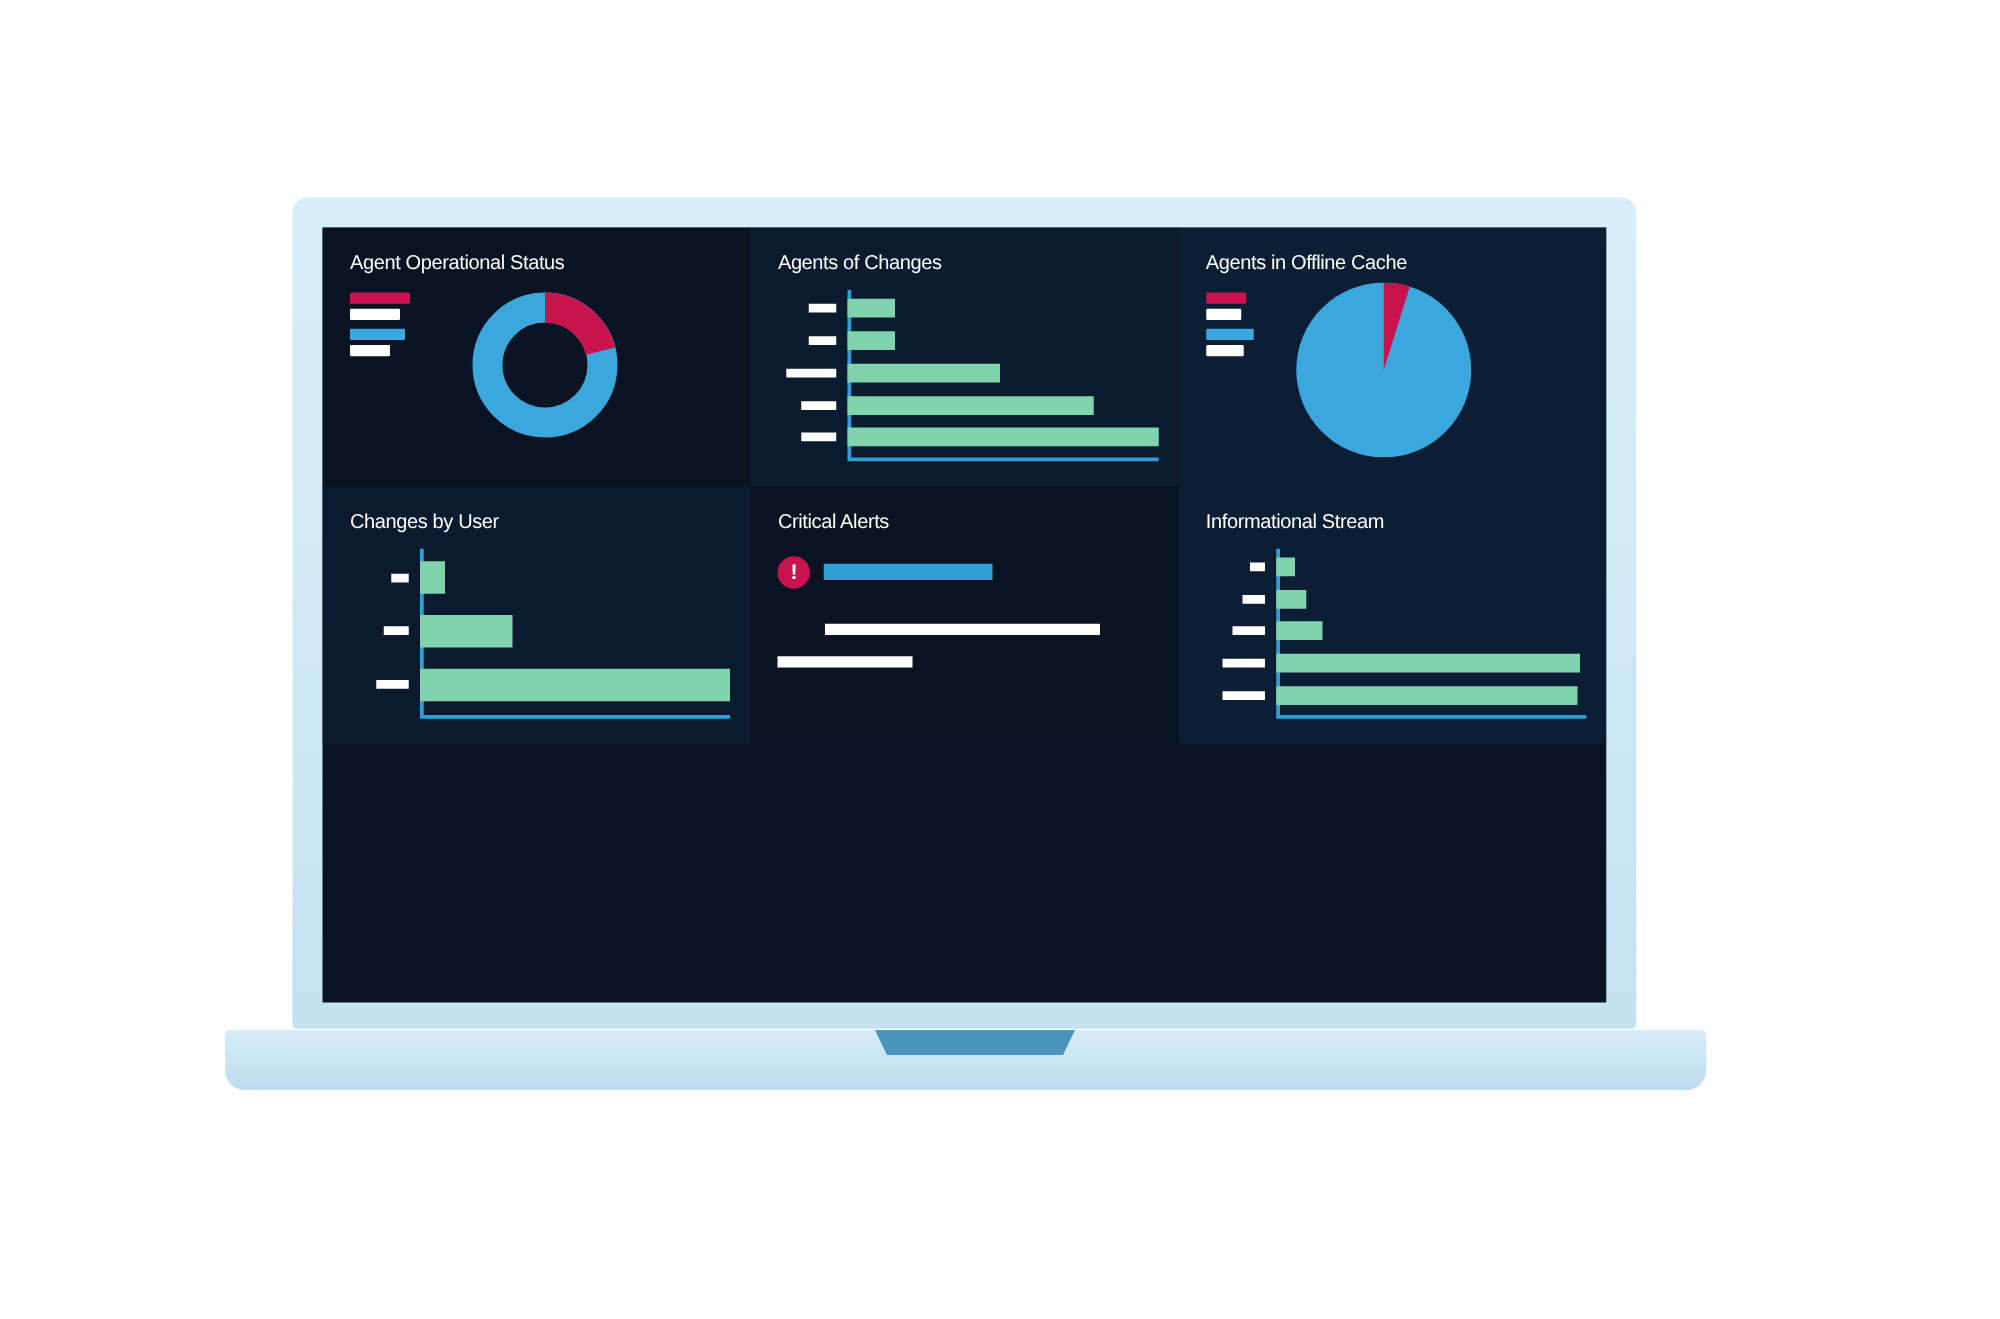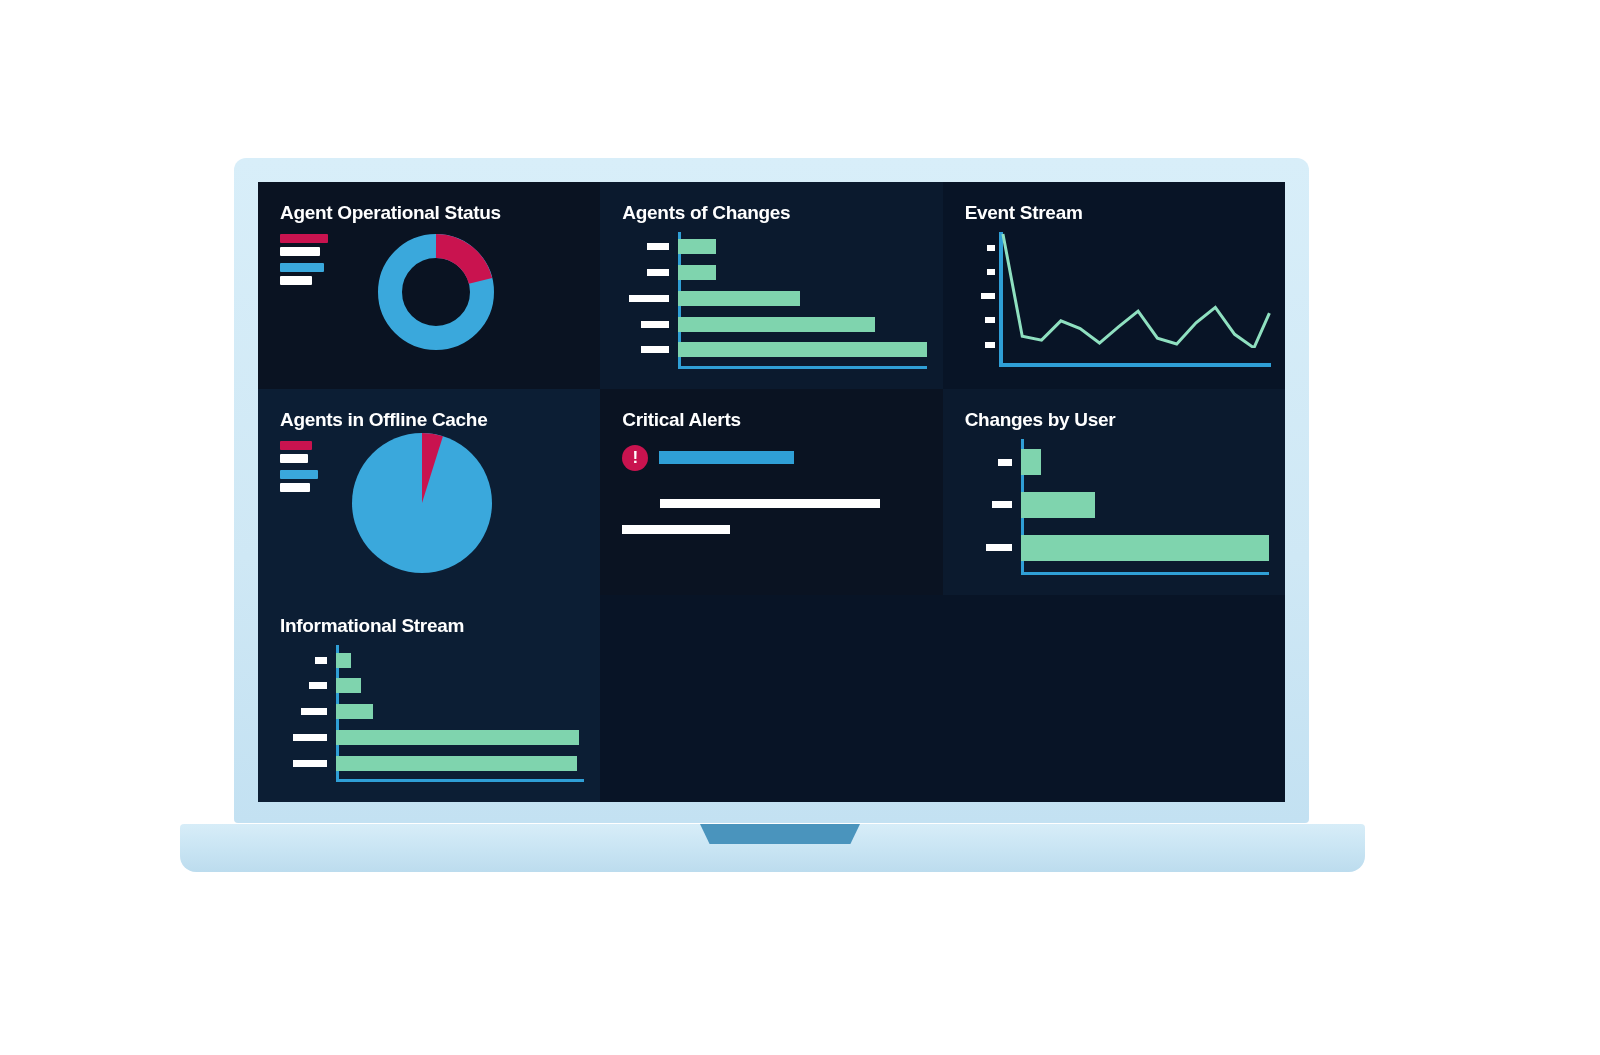--- a/index.html
+++ b/index.html
@@ -67,22 +67,22 @@
     box-sizing: border-box;
     overflow: hidden;
   }
   .panel.bg-a { background: #0a1322; }
   .panel.bg-b { background: #0b1a2e; }
   .panel.bg-c { background: #081426; }
   .panel.bg-d { background: #0c1e34; }
 
   .panel-title {
     color: #ffffff;
-    font-size: 19px;
-    font-weight: bold;
+    font-size: 16px;
+    font-weight: normal;
     letter-spacing: -0.3px;
     margin: 0 0 10px 0;
     white-space: nowrap;
   }
 
   
   .legend {
     position: absolute;
     left: 22px;
     top: 52px;
@@ -300,37 +300,20 @@
                 <div class="hbar-label" style="width:28px"></div>
               </div>
             <div class="hbar-track">
                 <div class="hbar-fill" style="width:100%"></div>
               </div>
           </div>
         </div>
       </div>
     </div>
 
-    <div class="panel bg-c">
-      <div class="panel-title">Event Stream</div>
-      <div class="line-chart">
-        <div class="line-ticks">
-          <div class="line-tick" style="width:8px"></div>
-          <div class="line-tick" style="width:8px"></div>
-          <div class="line-tick" style="width:14px"></div>
-          <div class="line-tick" style="width:10px"></div>
-          <div class="line-tick" style="width:10px"></div>
-        </div>
-        <div class="line-axis-y"></div>
-        <div class="line-axis-x"></div>
-        <svg class="line-svg" viewBox="0 0 280 120" preserveAspectRatio="none">
-          <polyline fill="none" stroke="#8fe0c0" stroke-width="3" vector-effect="non-scaling-stroke" points="2,2 22,108 42,112 62,92 82,100 102,115 122,98 142,82 162,110 182,116 202,94 222,78 242,106 262,120 278,84"></polyline>
-        </svg>
-      </div>
-    </div>
 
     <div class="panel bg-d">
       <div class="panel-title">Agents in Offline Cache</div>
       <div class="legend">
         <div class="lg-row">
             <div class="lg-bar crimson" style="width:32px"></div>
           </div>
         <div class="lg-row">
             <div class="lg-bar white" style="width:28px"></div>
           </div>
@@ -343,67 +326,67 @@
       </div>
       <div class="pie-wrap" style="left:90px; top:44px; width:148px; height:140px;">
         <svg width="148" height="140" viewBox="0 0 148 140">
           <circle cx="74" cy="70" r="70" fill="#3aa8dc"></circle>
           <path d="M 74 70 L 74 0 A 70 70 0 0 1 94.9 3.2 Z" fill="#c9134f"></path>
         </svg>
       </div>
     </div>
 
 
+
+    <div class="panel bg-b">
+      <div class="panel-title">Changes by User</div>
+      <div class="hbar-chart">
+        <div class="hbar-axis-y"></div>
+        <div class="hbar-axis-x"></div>
+        <div class="hbar-rows">
+          <div class="hbar-row" style="height:26px">
+            <div class="hbar-labelbox">
+                <div class="hbar-label" style="width:14px"></div>
+              </div>
+            <div class="hbar-track">
+                <div class="hbar-fill" style="width:8%"></div>
+              </div>
+          </div>
+          <div class="hbar-row" style="height:26px">
+            <div class="hbar-labelbox">
+                <div class="hbar-label" style="width:20px"></div>
+              </div>
+            <div class="hbar-track">
+                <div class="hbar-fill" style="width:30%"></div>
+              </div>
+          </div>
+          <div class="hbar-row" style="height:26px">
+            <div class="hbar-labelbox">
+                <div class="hbar-label" style="width:26px"></div>
+              </div>
+            <div class="hbar-track">
+                <div class="hbar-fill" style="width:100%"></div>
+              </div>
+          </div>
+        </div>
+      </div>
+    </div>
 
     <div class="panel bg-a">
       <div class="panel-title">Critical Alerts</div>
       <div class="alert-row">
         <div class="alert-icon">
           <span class="alert-icon-bang">!</span>
         </div>
         <div class="alert-bar" style="width:135px"></div>
       </div>
       <div class="alert-line" style="left:60px; top:110px; width:220px;"></div>
       <div class="alert-line" style="left:22px; top:136px; width:108px;"></div>
     </div>
 
-    <div class="panel bg-b">
-      <div class="panel-title">Changes by User</div>
-      <div class="hbar-chart">
-        <div class="hbar-axis-y"></div>
-        <div class="hbar-axis-x"></div>
-        <div class="hbar-rows">
-          <div class="hbar-row" style="height:26px">
-            <div class="hbar-labelbox">
-                <div class="hbar-label" style="width:14px"></div>
-              </div>
-            <div class="hbar-track">
-                <div class="hbar-fill" style="width:8%"></div>
-              </div>
-          </div>
-          <div class="hbar-row" style="height:26px">
-            <div class="hbar-labelbox">
-                <div class="hbar-label" style="width:20px"></div>
-              </div>
-            <div class="hbar-track">
-                <div class="hbar-fill" style="width:30%"></div>
-              </div>
-          </div>
-          <div class="hbar-row" style="height:26px">
-            <div class="hbar-labelbox">
-                <div class="hbar-label" style="width:26px"></div>
-              </div>
-            <div class="hbar-track">
-                <div class="hbar-fill" style="width:100%"></div>
-              </div>
-          </div>
-        </div>
-      </div>
-    </div>
-
     <div class="panel bg-d">
       <div class="panel-title">Informational Stream</div>
       <div class="hbar-chart">
         <div class="hbar-axis-y"></div>
         <div class="hbar-axis-x"></div>
         <div class="hbar-rows">
           <div class="hbar-row">
             <div class="hbar-labelbox">
                 <div class="hbar-label" style="width:12px"></div>
               </div>

